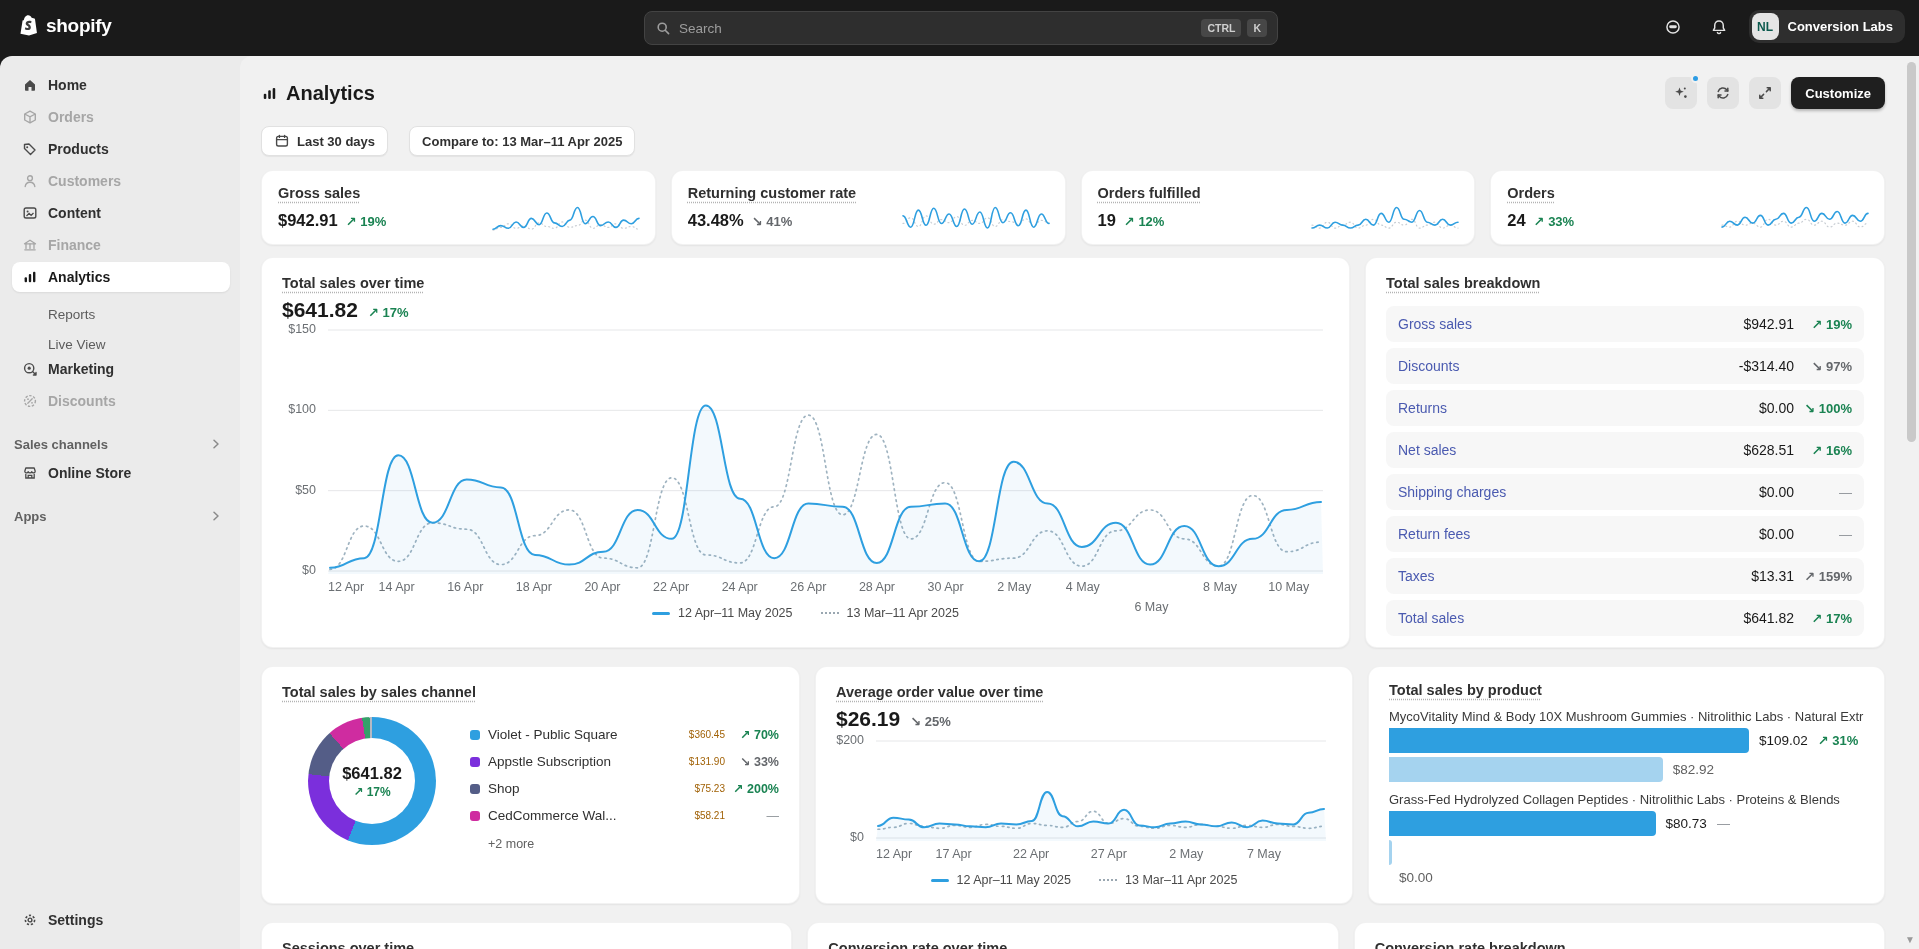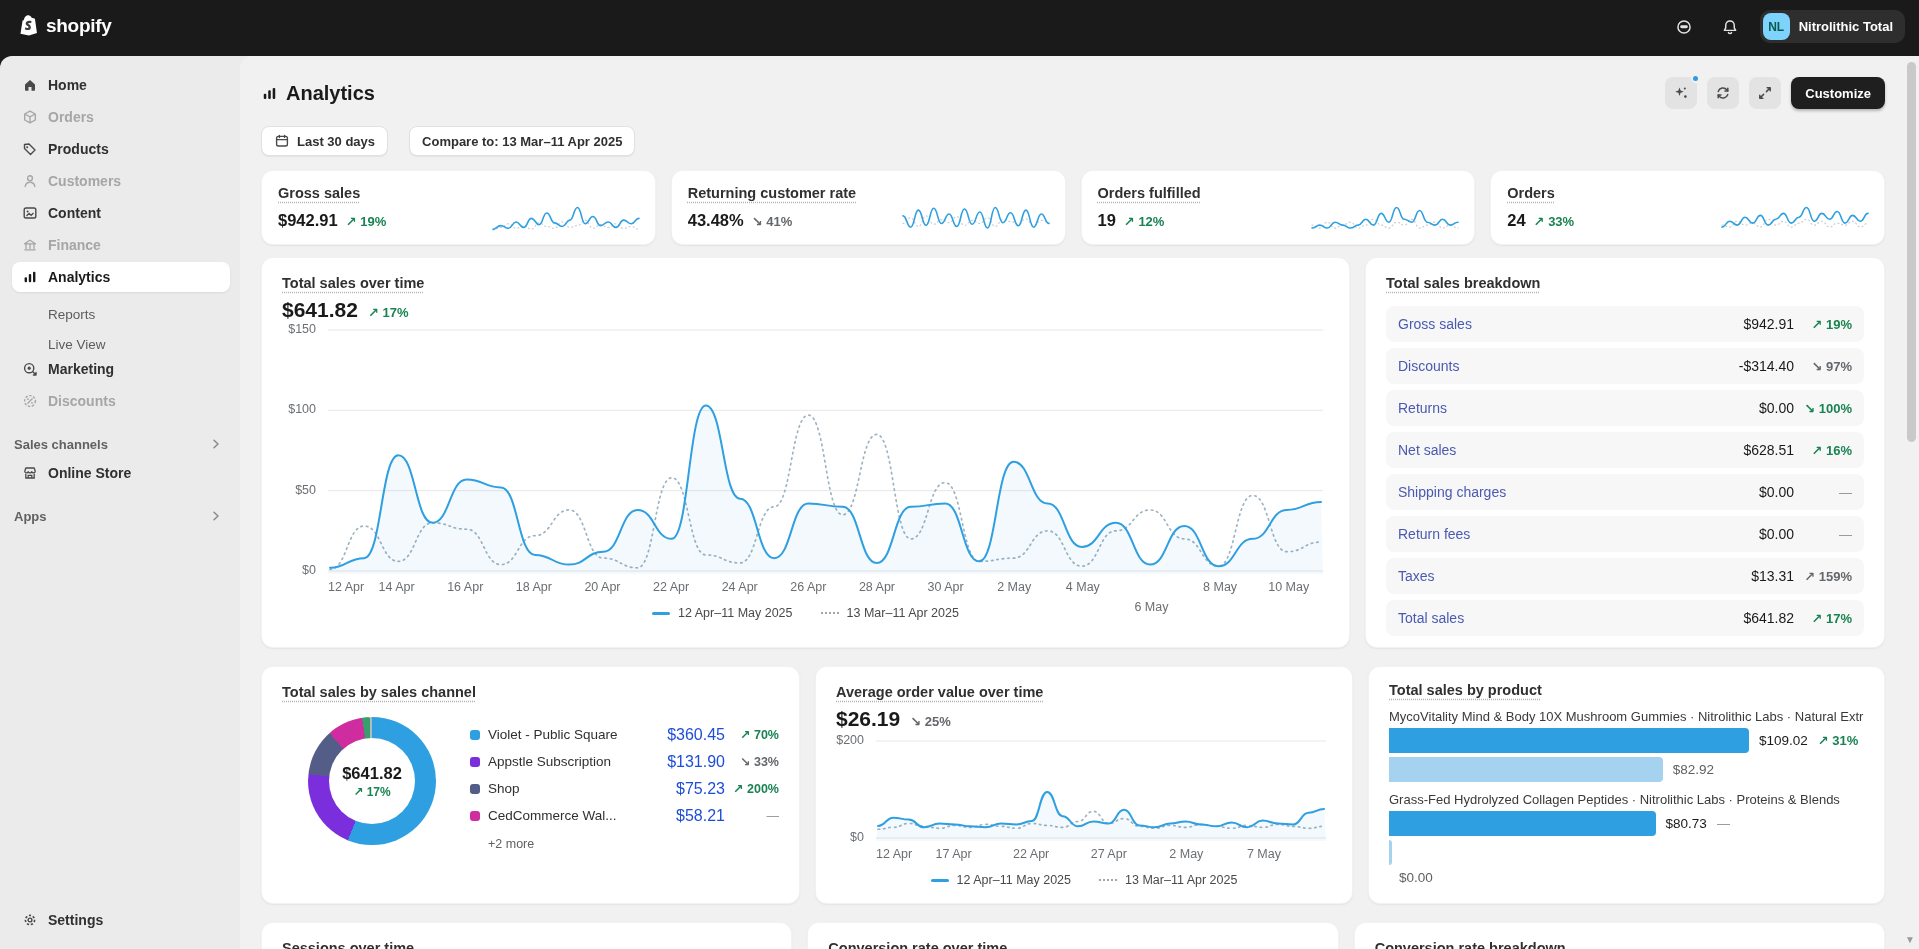--- a/index.html
+++ b/index.html
@@ -9,21 +9,21 @@
   
   .topbar { position:absolute; top:0; left:0; right:0; height:56px; background:#1a1a1a; }
   .brand { position:absolute; left:16px; top:13px; display:flex; align-items:center; gap:6px; color:#fff; }
   .brand-word { font-size:19px; font-weight:700; letter-spacing:-0.3px; }
   .searchbox { position:absolute; left:644px; top:11px; width:634px; height:34px; background:#2e2e2e; border:1px solid #434343; border-radius:8px; display:flex; align-items:center; padding:0 10px; color:#9d9d9d; }
   .searchbox .ph { font-size:13.5px; margin-left:8px; flex:1; }
   .kbd { background:#474747; color:#cfcfcf; border-radius:4px; font-size:10.5px; font-weight:600; padding:3px 6px; margin-left:6px; }
   .top-right { position:absolute; right:14px; top:10px; display:flex; align-items:center; gap:14px; }
   .top-icon-btn { width:32px; height:32px; display:flex; align-items:center; justify-content:center; color:#e3e3e3; border-radius:8px; cursor:pointer; }
   .account-chip { display:flex; align-items:center; background:#2e2e2e; border-radius:10px; padding:3px 12px 3px 3px; cursor:pointer; }
-  .avatar { width:27px; height:27px; border-radius:8px; background:#7dd3fc; color:#0b5a4e; font-size:12px; font-weight:700; display:flex; align-items:center; justify-content:center; }
+  .avatar { width:27px; height:27px; border-radius:8px; background:#e5e5e5; color:#0b5a4e; font-size:12px; font-weight:700; display:flex; align-items:center; justify-content:center; }
   .store-name { color:#fff; font-size:13px; font-weight:600; margin-left:9px; }
 
   
   .app { position:absolute; top:56px; left:0; right:0; bottom:0; background:#ebebeb; border-radius:12px 12px 0 0; display:flex; }
 
   
   .sidebar { width:240px; padding:14px 10px 16px 12px; display:flex; flex-direction:column; position:relative; }
   .nav-item { height:30px; display:flex; align-items:center; gap:10px; padding:0 10px; border-radius:8px; font-size:14px; font-weight:600; color:#303030; cursor:pointer; margin-bottom:2px; }
   .nav-item .ic { width:16px; height:16px; display:flex; color:#4a4a4a; }
   .nav-item.muted, .nav-item.muted .ic { color:#a6a6a6; }
@@ -86,21 +86,21 @@
   .channel-card { width:539px; padding:16px 20px; }
   .channel-content { display:flex; margin-top:16px; }
   .donut-wrap { margin-left:26px; position:relative; width:128px; height:128px; }
   .donut { width:128px; height:128px; border-radius:50%; }
   .hole { position:absolute; inset:21px; background:#fff; border-radius:50%; display:flex; flex-direction:column; align-items:center; justify-content:center; gap:2px; }
   .hole .cv { font-size:16.5px; font-weight:700; color:#1a1a1a; }
   .chan-legend { flex:1; margin-left:34px; margin-top:4px; }
   .cl-row { display:flex; align-items:center; height:27px; gap:8px; }
   .cl-chip { width:10px; height:10px; border-radius:3px; flex:0 0 auto; }
   .cl-name { flex:1; font-size:13.5px; color:#303030; white-space:nowrap; overflow:hidden; }
-  .cl-value { font-size:16px; color:#1d4ed8; }
+  .cl-value { font-size:10px; color:#a16207; }
   .cl-delta { width:46px; text-align:right; font-size:12.5px; }
   .more-link { margin-top:8px; margin-left:18px; font-size:12.5px; color:#616161; cursor:pointer; }
 
   .aov-card { width:538px; padding:16px 20px; }
   .aov-chart { position:relative; height:128px; margin-top:4px; }
   .aov-chart .y-labels { position:absolute; left:0; top:0; bottom:22px; width:34px; }
   .aov-chart .y-labels div { position:absolute; right:6px; font-size:12.5px; color:#6b6f73; }
   .aov-chart .plot { position:absolute; left:40px; right:6px; top:0; bottom:22px; }
   .aov-chart .x-labels { position:absolute; left:40px; right:6px; bottom:0; height:18px; }
   .aov-chart .x-labels span { position:absolute; top:2px; font-size:12.5px; color:#6b6f73; transform:translateX(-50%); white-space:nowrap; }
@@ -131,37 +131,48 @@
   <div class="brand">
     <span>
       <svg width="24" height="26" viewBox="0 0 16 18">
           <path d="M5.1 5.1c.2-1.9 1.4-3.6 3-3.6 1.2 0 2 .8 2.4 1.8l1.9.5c.3.1.4.2.45.5l1.35 9.6-5.5 1.7-5.9-1.3L4.2 5.5c.05-.3.3-.35.9-.4z" fill="#ffffff"></path>
           <path d="M9.3 8.2c-.5-.25-1.1-.5-1.1-.9 0-.6 1.3-.5 1.9-.2l.4-1.4s-.7-.4-1.6-.4c-1.5 0-2.5.8-2.5 2 0 1.5 2 1.6 2 2.5 0 .7-1.5.6-2.2.1l-.4 1.4c.5.4 2.9 1.1 3.9-.3.8-1.2-.2-2.3-.4-2.8z" fill="#1a1a1a" opacity=".85"></path>
         </svg>
     </span>
     <span class="brand-word">shopify</span>
   </div>
 
+  <div class="searchbox">
+    <span>
+      <svg width="16" height="16" viewBox="0 0 16 16">
+          <circle cx="7.2" cy="7.2" r="4" fill="none" stroke="#9d9d9d" stroke-width="1.6"></circle>
+          <path d="M10.2 10.2 13.6 13.6" stroke="#9d9d9d" stroke-width="1.6" stroke-linecap="round"></path>
+        </svg>
+    </span>
+    <span class="ph">Search</span>
+    <span class="kbd">CTRL</span>
+    <span class="kbd">K</span>
+  </div>
 
   <div class="top-right">
     <div class="top-icon-btn">
       <svg width="18" height="18" viewBox="0 0 16 16">
           <circle cx="8" cy="8" r="5.4" fill="none" stroke="currentColor" stroke-width="1.3"></circle>
           <rect x="4.6" y="6.4" width="6.8" height="2.6" rx="1.3" fill="currentColor"></rect>
         </svg>
     </div>
     <div class="top-icon-btn">
       <svg width="18" height="18" viewBox="0 0 16 16">
           <path d="M8 2.6c-2.3 0-3.8 1.6-3.8 4v2.2L3 11h10l-1.2-2.2V6.6c0-2.4-1.5-4-3.8-4z" fill="none" stroke="currentColor" stroke-width="1.3" stroke-linejoin="round"></path>
           <path d="M6.6 13a1.6 1.6 0 0 0 2.8 0" fill="none" stroke="currentColor" stroke-width="1.3" stroke-linecap="round"></path>
         </svg>
     </div>
     <div class="account-chip">
       <span class="avatar">NL</span>
-      <span class="store-name">Nitrolithic Total</span>
+      <span class="store-name">Conversion Labs</span>
     </div>
   </div>
 </div>
 
 <div class="app">
 
   <div class="sidebar">
     <div class="nav-item">
       <span class="ic">
           <svg width="16" height="16" viewBox="0 0 16 16">

